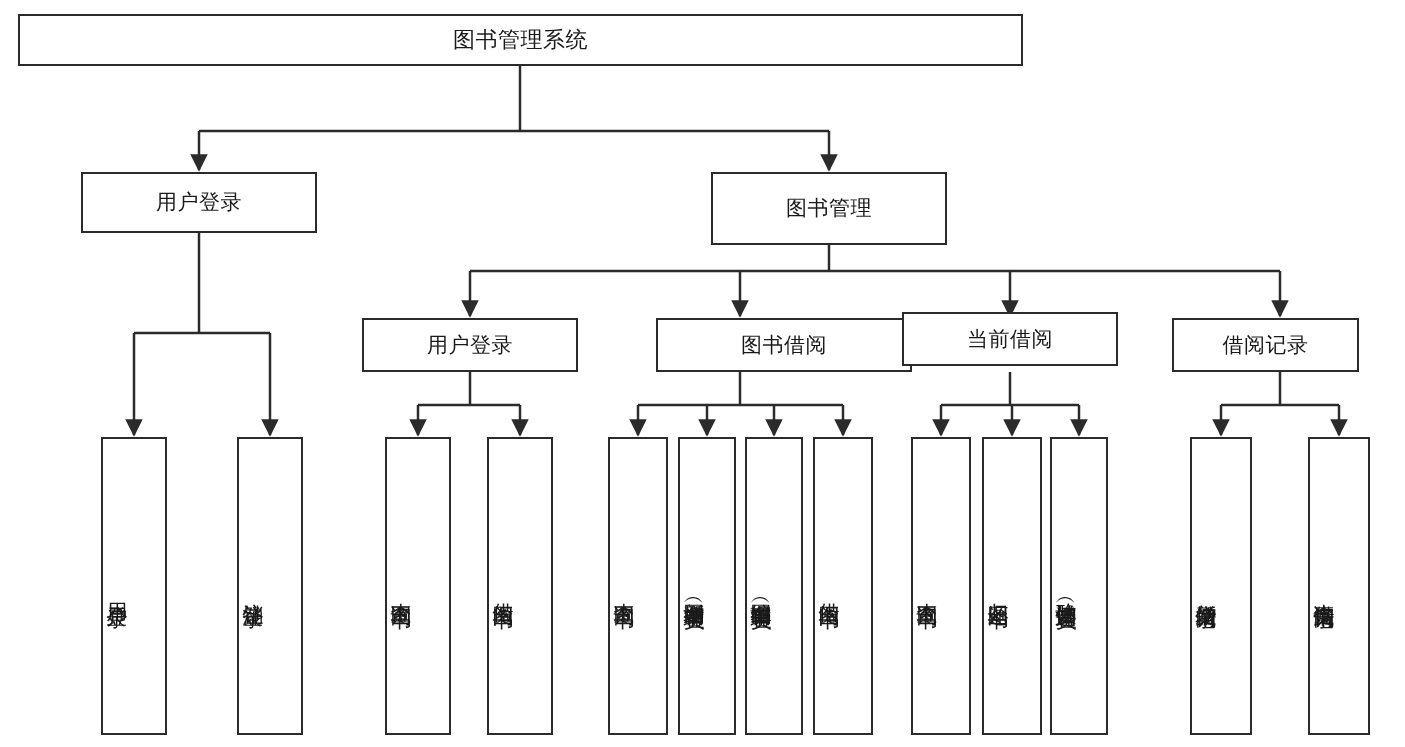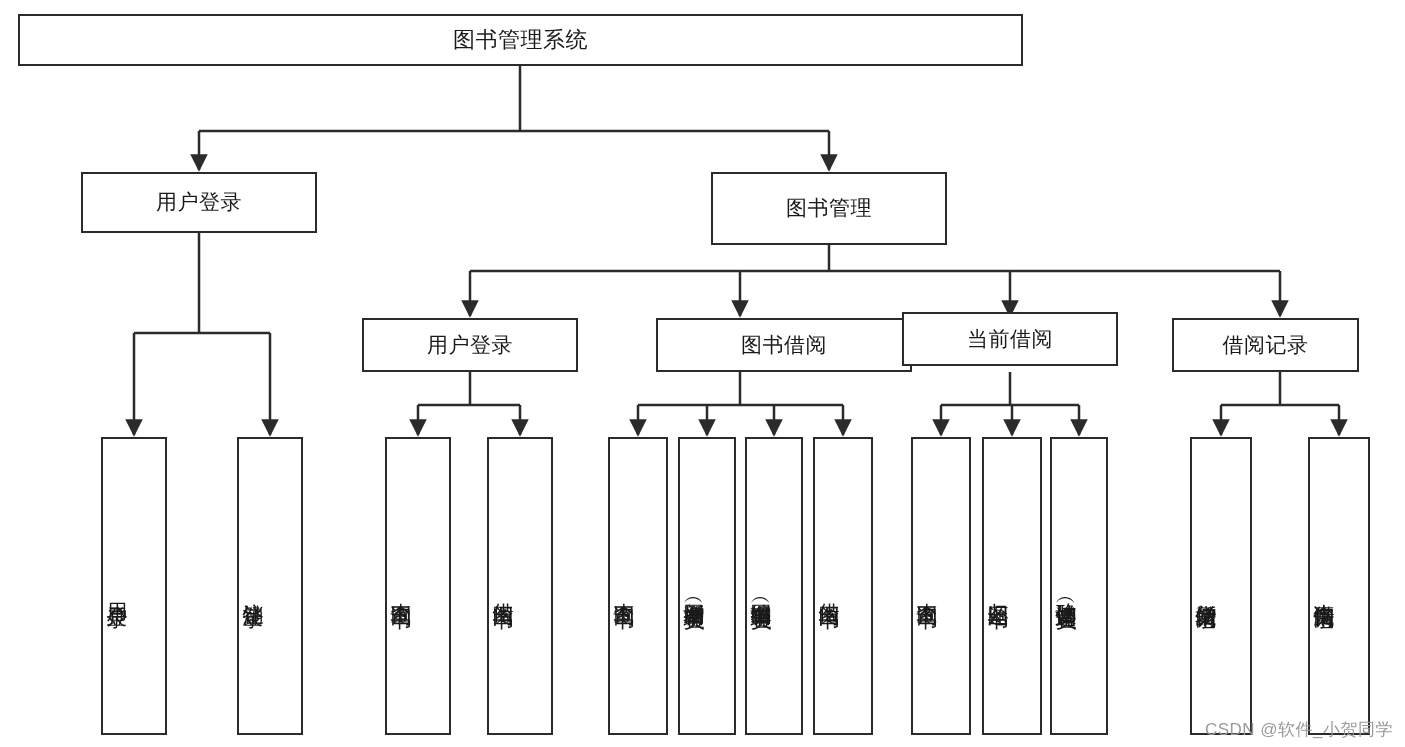--- a/index.html
+++ b/index.html
@@ -174,14 +174,13 @@
         <span class="lbl">确认归还（管理员）</span>
       </div>
       <div class="node leaf tall" style="left: 1190px; top: 437px; width: 62px; height: 298px;">
         <span class="lbl">新增借阅记录</span>
       </div>
       <div class="node leaf tall" style="left: 1308px; top: 437px; width: 62px; height: 298px;">
         <span class="lbl">查询借阅记录</span>
       </div>
     </div>
 
-  <div id="watermark">CSDN @软件_小贺同学</div>
 </div>
 
 </body></html>

